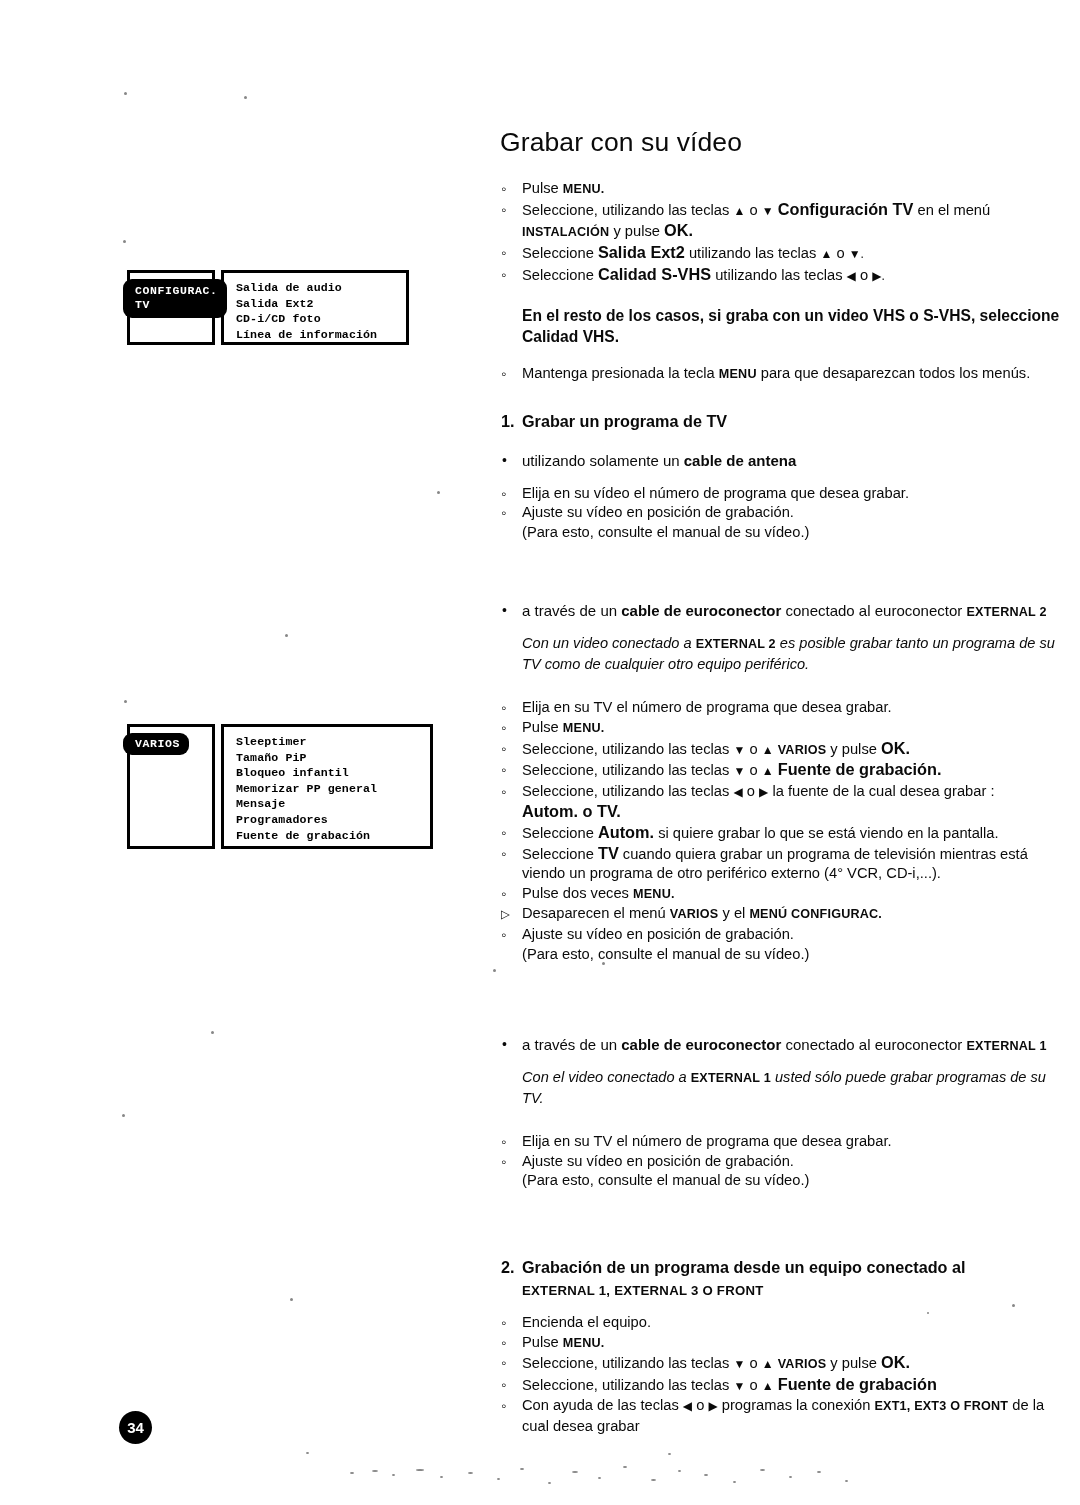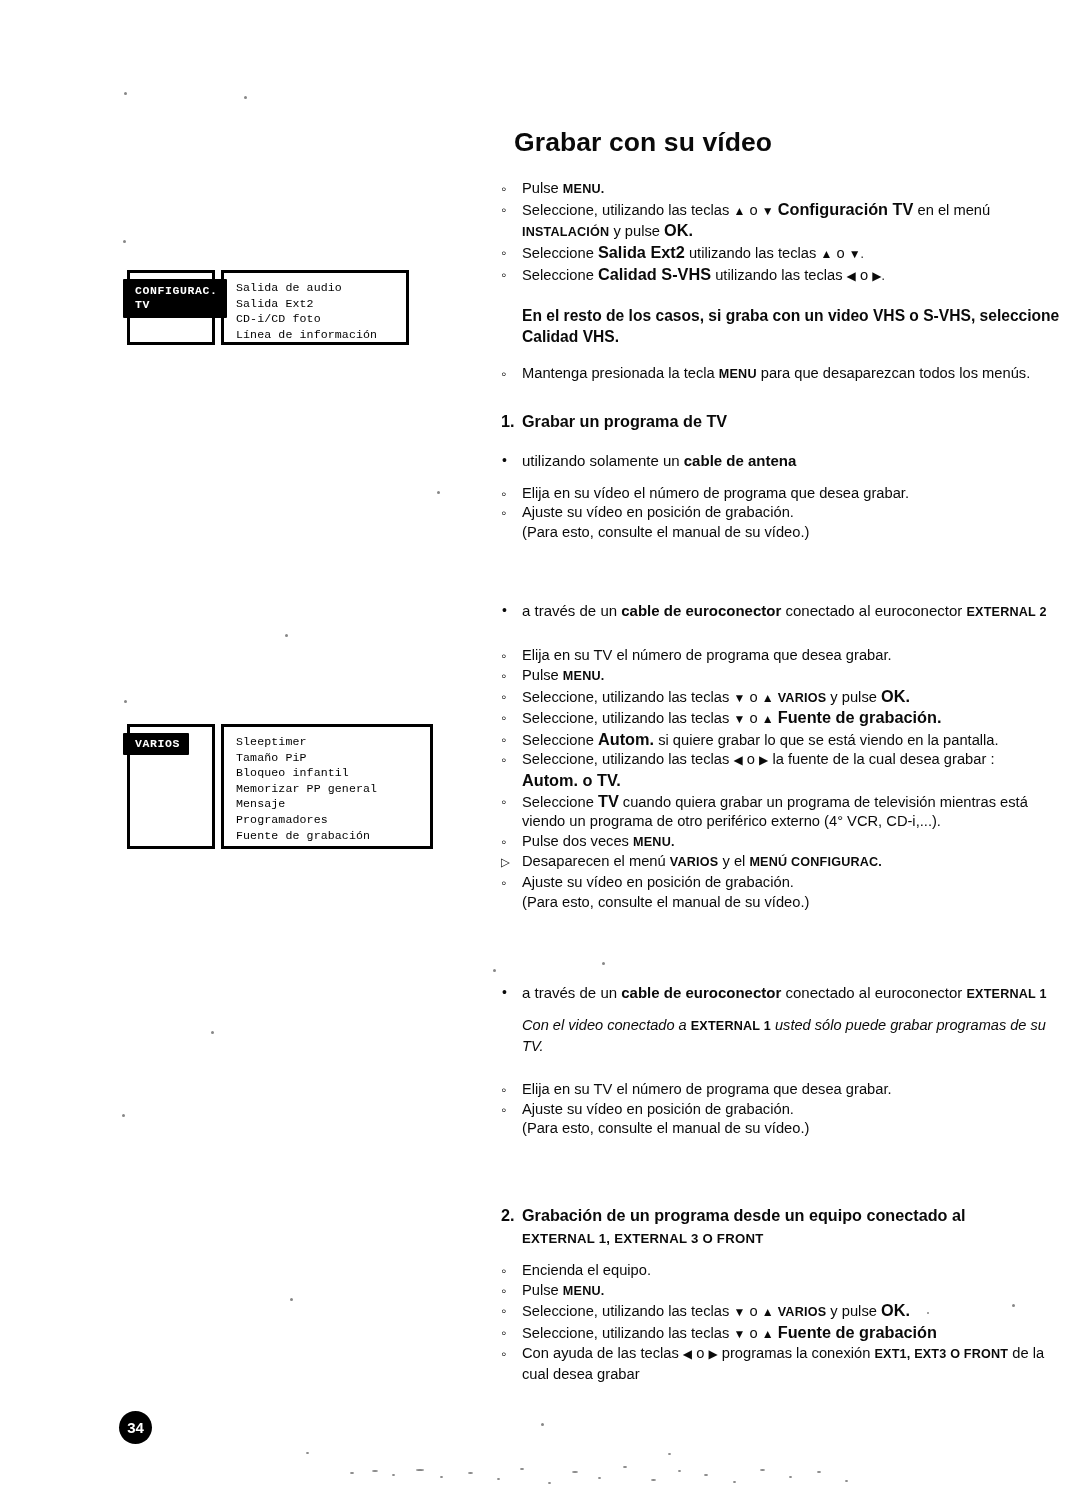--- a/index.html
+++ b/index.html
@@ -21,23 +21,23 @@
 
   
   .content {
     position: absolute;
     left: 500px;
     top: 128px;
     width: 570px;
   }
   h1.title {
     font-size: 26.5px;
-    font-weight: bold;
+    font-weight: normal;
     letter-spacing: 0.1px;
-    margin: 0 0 22px 14px;
+    margin: 0 0 22px 0;
     line-height: 1.1;
   }
   p.intro {
     font-size: 14.7px;
     line-height: 19.6px;
     margin: 0 0 18px 0;
   }
 
   ul.steps {
     list-style: none;
@@ -129,39 +129,39 @@
     background: #ffffff;
     border: 3px solid #000000;
     box-sizing: border-box;
   }
   .tvmenu .hl {
     position: absolute;
     left: -7px;
     top: 6px;
     background: #000000;
     color: #ffffff;
-    border-radius: 1px;
+    border-radius: 9px;
     font-size: 11.5px;
     font-weight: bold;
     letter-spacing: 0.6px;
     padding: 5px 9px 6px 12px;
     line-height: 14px;
     white-space: pre-line;
     box-sizing: border-box;
   }
   .tvmenu .rightpanel {
     background: #ffffff;
     border: 3px solid #000000;
     box-sizing: border-box;
     padding: 7px 10px 7px 12px;
     margin-left: 6px;
   }
   .tvmenu .rightpanel .row {
     font-size: 11.6px;
-    font-weight: normal;
+    font-weight: bold;
     line-height: 15.6px;
     letter-spacing: 0.1px;
     white-space: nowrap;
     color: #000;
   }
 
   #menu-config { left: 127px; top: 270px; }
   #menu-config .leftpanel { width: 88px; height: 75px; }
   #menu-config .rightpanel { width: 188px; height: 75px; }
 
@@ -313,20 +313,25 @@
     <div class="gap-l"></div>
 
     <div class="bulletline">
       <span class="mk">•</span>
       <span>a través de un</span>
       <span class="b">cable de euroconector</span>
       <span>conectado al euroconector</span>
       <span class="sc">EXTERNAL 2</span>
     </div>
 
+    <div class="note">
+      <span>Con un video conectado a</span>
+      <span class="sc">EXTERNAL 2</span>
+      <span>es posible grabar tanto un programa de su TV como de cualquier otro equipo periférico.</span>
+    </div>
 
     <div class="gap-m"></div>
 
     <ul class="steps">
       <li>
         <span class="mk circ"></span>
         <span>Elija en su TV el número de programa que desea grabar.</span>
       </li>
       <li>
         <span class="mk circ"></span>
@@ -346,33 +351,33 @@
       <li>
         <span class="mk circ"></span>
         <span>Seleccione, utilizando las teclas</span>
         <span class="arw">▼</span>
         <span>o</span>
         <span class="arw">▲</span>
         <span class="bigb">Fuente de grabación.</span>
       </li>
       <li>
         <span class="mk circ"></span>
-        <span>Seleccione</span>
-        <span class="bigb">Autom.</span>
-        <span>si quiere grabar lo que se está viendo en la pantalla.</span>
-      </li>
-      <li>
-        <span class="mk circ"></span>
         <span>Seleccione, utilizando las teclas</span>
         <span class="arw">◀</span>
         <span>o</span>
         <span class="arw">▶</span>
         <span>la fuente de la cual desea grabar :</span>
         <br>
         <span class="bigb">Autom. o TV.</span>
+      </li>
+      <li>
+        <span class="mk circ"></span>
+        <span>Seleccione</span>
+        <span class="bigb">Autom.</span>
+        <span>si quiere grabar lo que se está viendo en la pantalla.</span>
       </li>
       <li>
         <span class="mk circ"></span>
         <span>Seleccione</span>
         <span class="bigb">TV</span>
         <span>cuando quiera grabar un programa de televisión mientras está viendo un programa de otro periférico externo (4° VCR, CD-i,...).</span>
       </li>
       <li>
         <span class="mk circ"></span>
         <span>Pulse dos veces</span>

